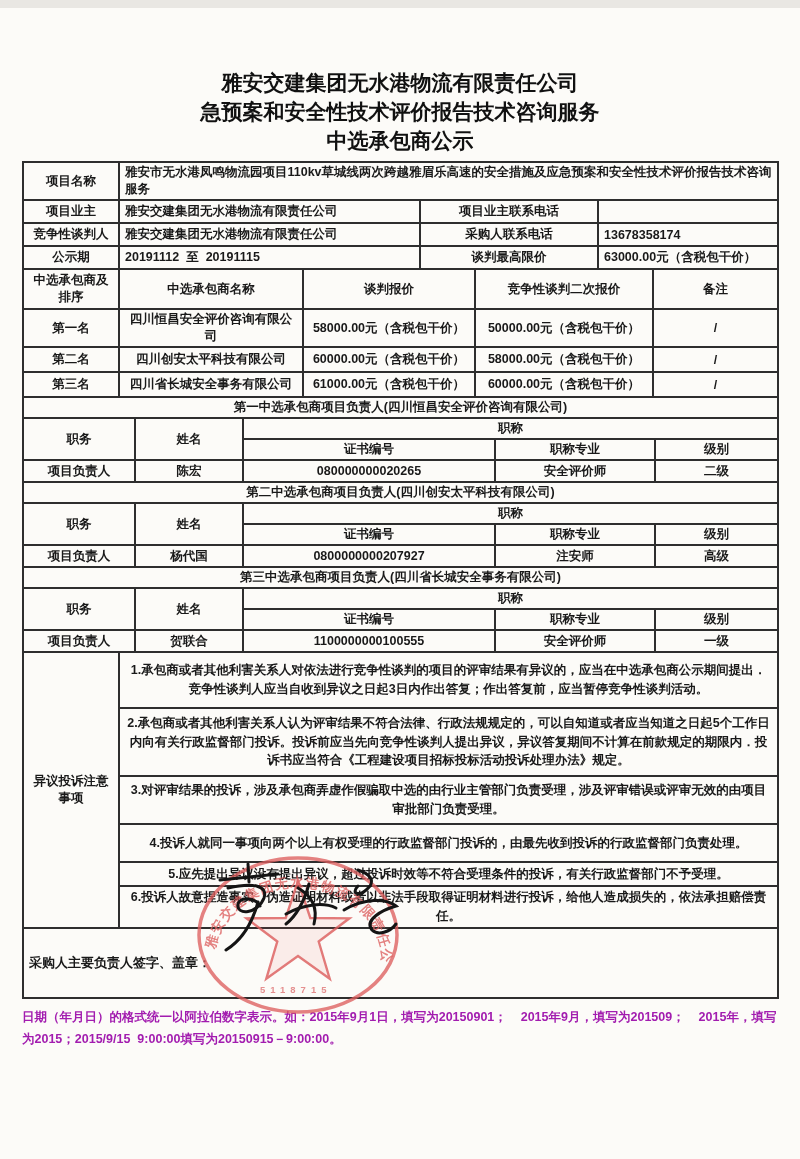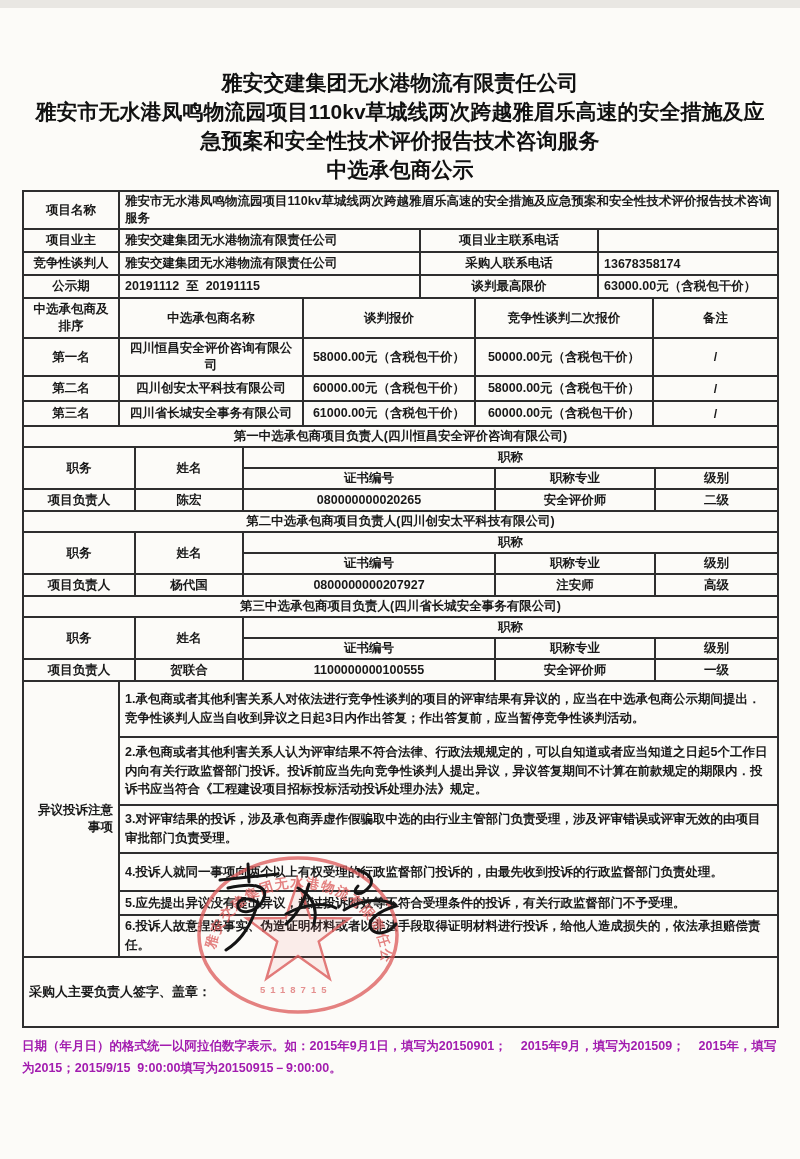--- a/index.html
+++ b/index.html
@@ -19,41 +19,40 @@
   .val{text-align:left;white-space:pre-wrap;}
   .c{text-align:center;}
   .t1 tr{height:23px}
   .t1 tr.r-name{height:37px}
   .t2 tr{height:25px}
   .t2 tr.hdr{height:40px}
   .t3 tr{height:19px}
   .t3 tr.secrow{height:21px}
   .t3 tr.datarow{height:22px}
   .sec{text-align:center;}
-  .objlab{text-align:right;font-size:12.5px;}
-  .obj{vertical-align:top;text-align:left;line-height:1.5;padding:3px 6px 2px 6px;}
+  .objlab{text-align:center;font-size:12.5px;}
+  .obj{vertical-align:top;text-align:center;line-height:1.5;padding:3px 6px 2px 6px;}
   .oi0{height:52px}.oi1{height:64px}.oi2{height:44px}.oi3{height:34px}.oi4{height:20px}.oi5{height:38px}
   .t7 tr{height:70px}
   .sigcell{vertical-align:middle;text-align:left;padding-left:6px;font-size:13px;}
   .footnote{
     width:756px;margin:8px 0 0 22px;font-size:12.5px;font-weight:700;line-height:1.75;
     white-space:pre-wrap;color:#a21caf;
   }
   .stamp{position:absolute;left:192px;top:843px;width:212px;height:168px;z-index:5;pointer-events:none;opacity:.92;}
   .stamp svg text{font-family:"Liberation Sans",sans-serif;font-weight:700;}
   .signwrite{position:absolute;left:212px;top:850px;width:200px;height:100px;z-index:6;pointer-events:none;}
 </style>
 </head>
 <body>
 
 <div class="page">
 
   <div class="titles">
     <div>雅安交建集团无水港物流有限责任公司</div>
-    <div>雅安市无水港凤鸣物流园项目110kv草城线两次跨越雅眉乐高速的安全措施及应</div>
     <div>急预案和安全性技术评价报告技术咨询服务</div>
     <div>中选承包商公示</div>
   </div>
 
   <table class="doc t1">
     <colgroup>
         <col style="width:96px">
         <col style="width:301px">
         <col style="width:178px">
         <col style="width:180px">

